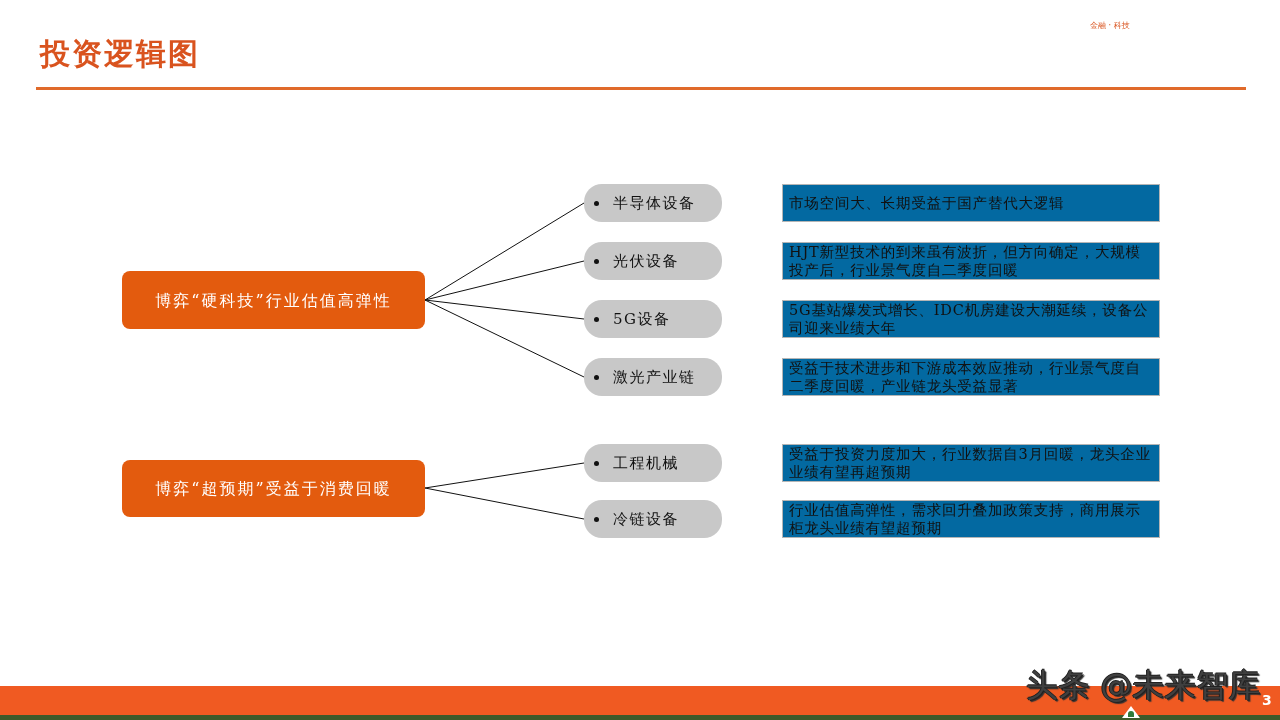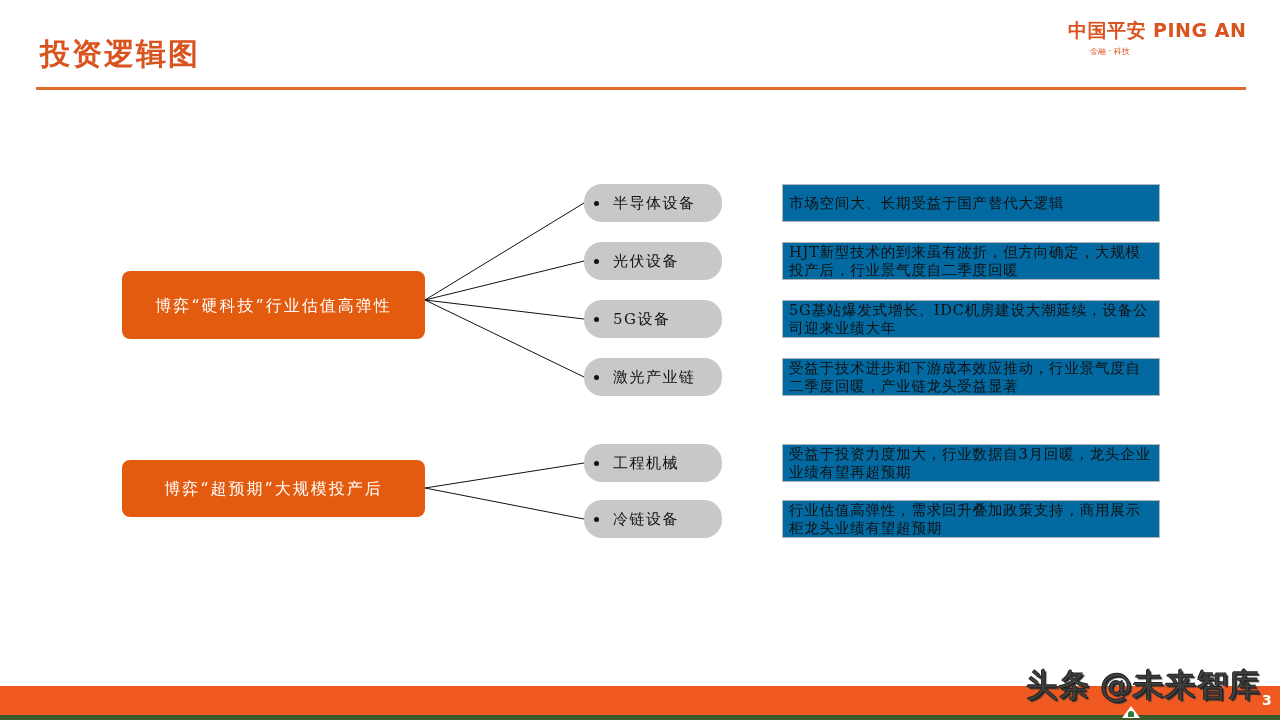--- a/index.html
+++ b/index.html
@@ -79,36 +79,35 @@
     background: #2f7a3a; border-radius: 3px 3px 0 0;
   }
 </style>
 </head>
 <body>
 
 <div class="title">投资逻辑图</div>
 <div class="title-rule"></div>
 
 <div class="logo">
-  <div class="logo-main">中国平安 PING AN</div>
   <div class="logo-sub">金融 · 科技</div>
 </div>
 
 <svg class="lines" width="1280" height="720">
   <g stroke="#111" stroke-width="1" fill="none">
     <line x1="425" y1="300" x2="584" y2="203"></line>
     <line x1="425" y1="300" x2="584" y2="261"></line>
     <line x1="425" y1="300" x2="584" y2="319"></line>
     <line x1="425" y1="300" x2="584" y2="377"></line>
     <line x1="425" y1="488" x2="584" y2="463"></line>
     <line x1="425" y1="488" x2="584" y2="519"></line>
   </g>
 </svg>
 
-<div class="root" style="top:271px;height:68px;">博弈“硬科技”行业估值高弹性</div>
+<div class="root" style="top:271px;height:58px;">博弈“硬科技”行业估值高弹性</div>
 
 <div class="cat" style="top:184px;">
   <span class="dot"></span>
   <span>半导体设备</span>
 </div>
 <div class="desc" style="top:184px;">市场空间大、长期受益于国产替代大逻辑</div>
 
 <div class="cat" style="top:242px;">
   <span class="dot"></span>
   <span>光伏设备</span>
@@ -120,21 +119,21 @@
   <span>5G设备</span>
 </div>
 <div class="desc" style="top:300px;">5G基站爆发式增长、IDC机房建设大潮延续，设备公司迎来业绩大年</div>
 
 <div class="cat" style="top:358px;">
   <span class="dot"></span>
   <span>激光产业链</span>
 </div>
 <div class="desc" style="top:358px;">受益于技术进步和下游成本效应推动，行业景气度自二季度回暖，产业链龙头受益显著</div>
 
-<div class="root" style="top:460px;height:57px;">博弈“超预期”大规模投产后</div>
+<div class="root" style="top:460px;height:57px;">博弈“超预期”受益于消费回暖</div>
 
 <div class="cat" style="top:444px;">
   <span class="dot"></span>
   <span>工程机械</span>
 </div>
 <div class="desc" style="top:444px;">受益于投资力度加大，行业数据自3月回暖，龙头企业业绩有望再超预期</div>
 
 <div class="cat" style="top:500px;text-align:center;">
   <span class="dot"></span>
   <span>冷链设备</span>

